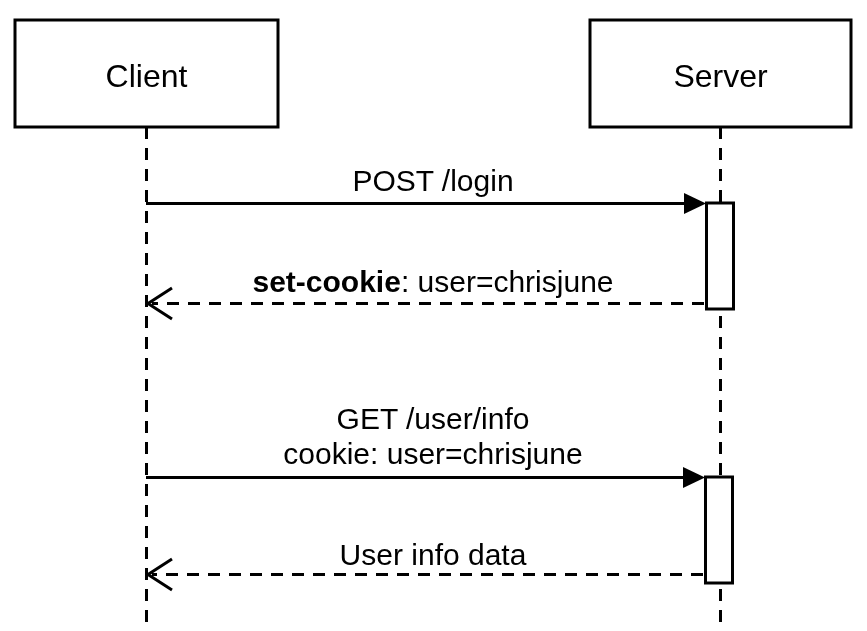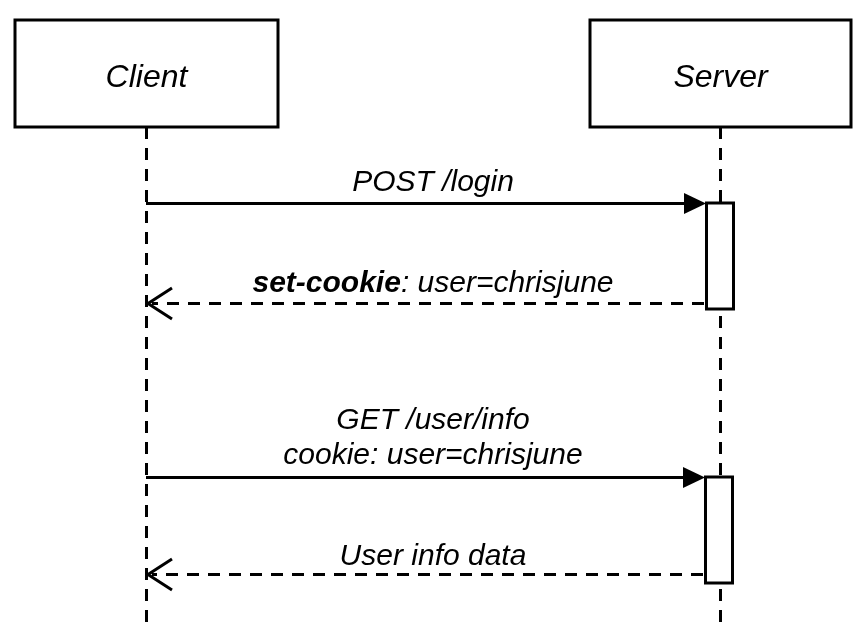--- a/index.html
+++ b/index.html
@@ -6,21 +6,20 @@
     margin: 0;
     padding: 0;
     background: #ffffff;
   }
   .canvas {
     width: 867px;
     height: 631px;
     background: #ffffff;
     position: relative;
     overflow: hidden;
-    font-style: italic;
   }
   svg {
     display: block;
     font-family: "Liberation Sans", sans-serif;
   }
   .actor-box {
     fill: #ffffff;
     stroke: #000000;
     stroke-width: 3;
   }

